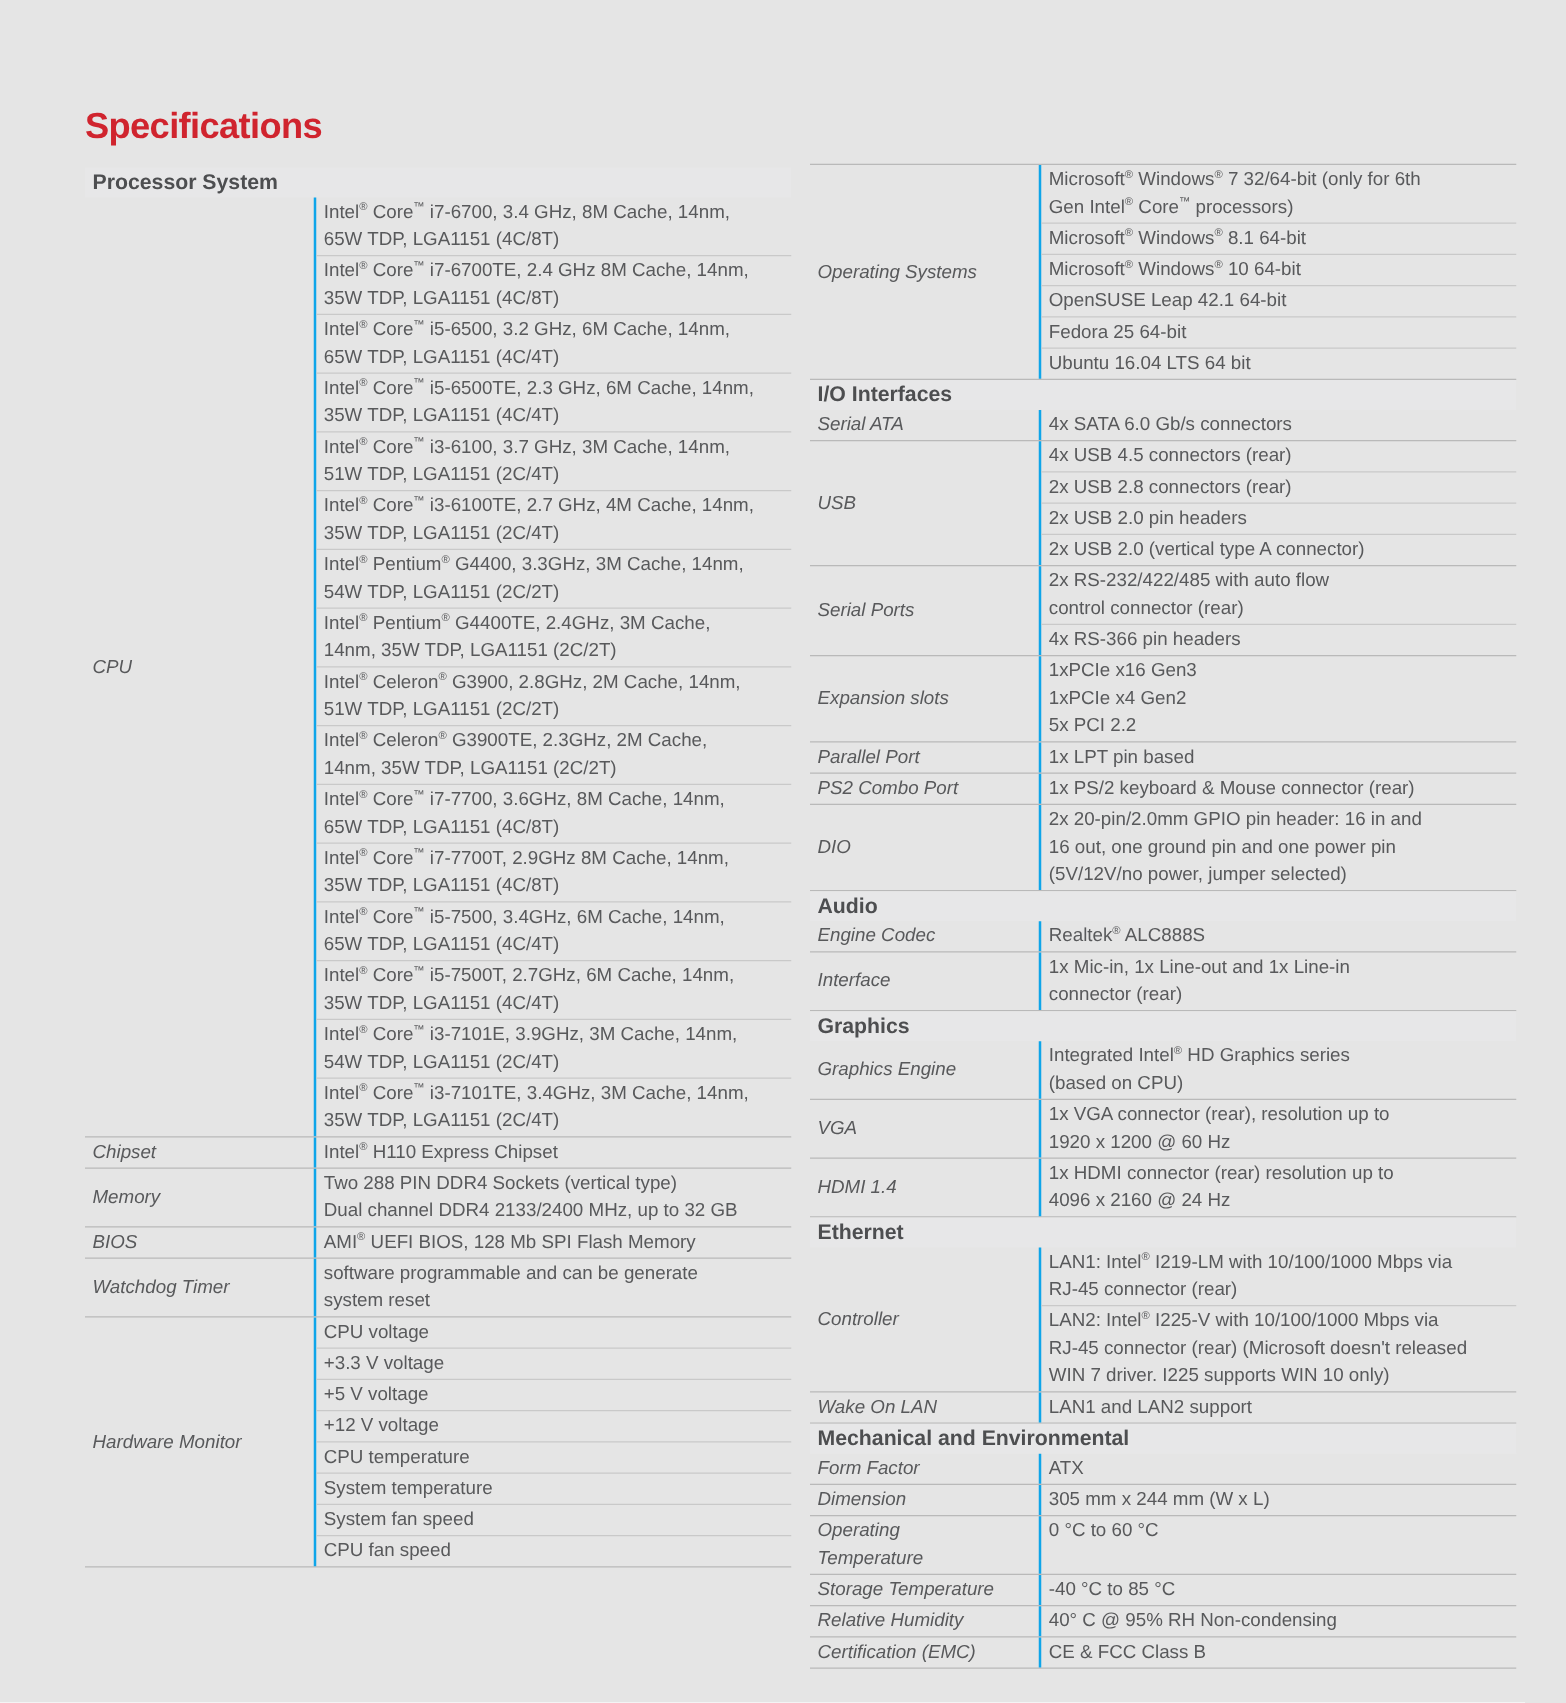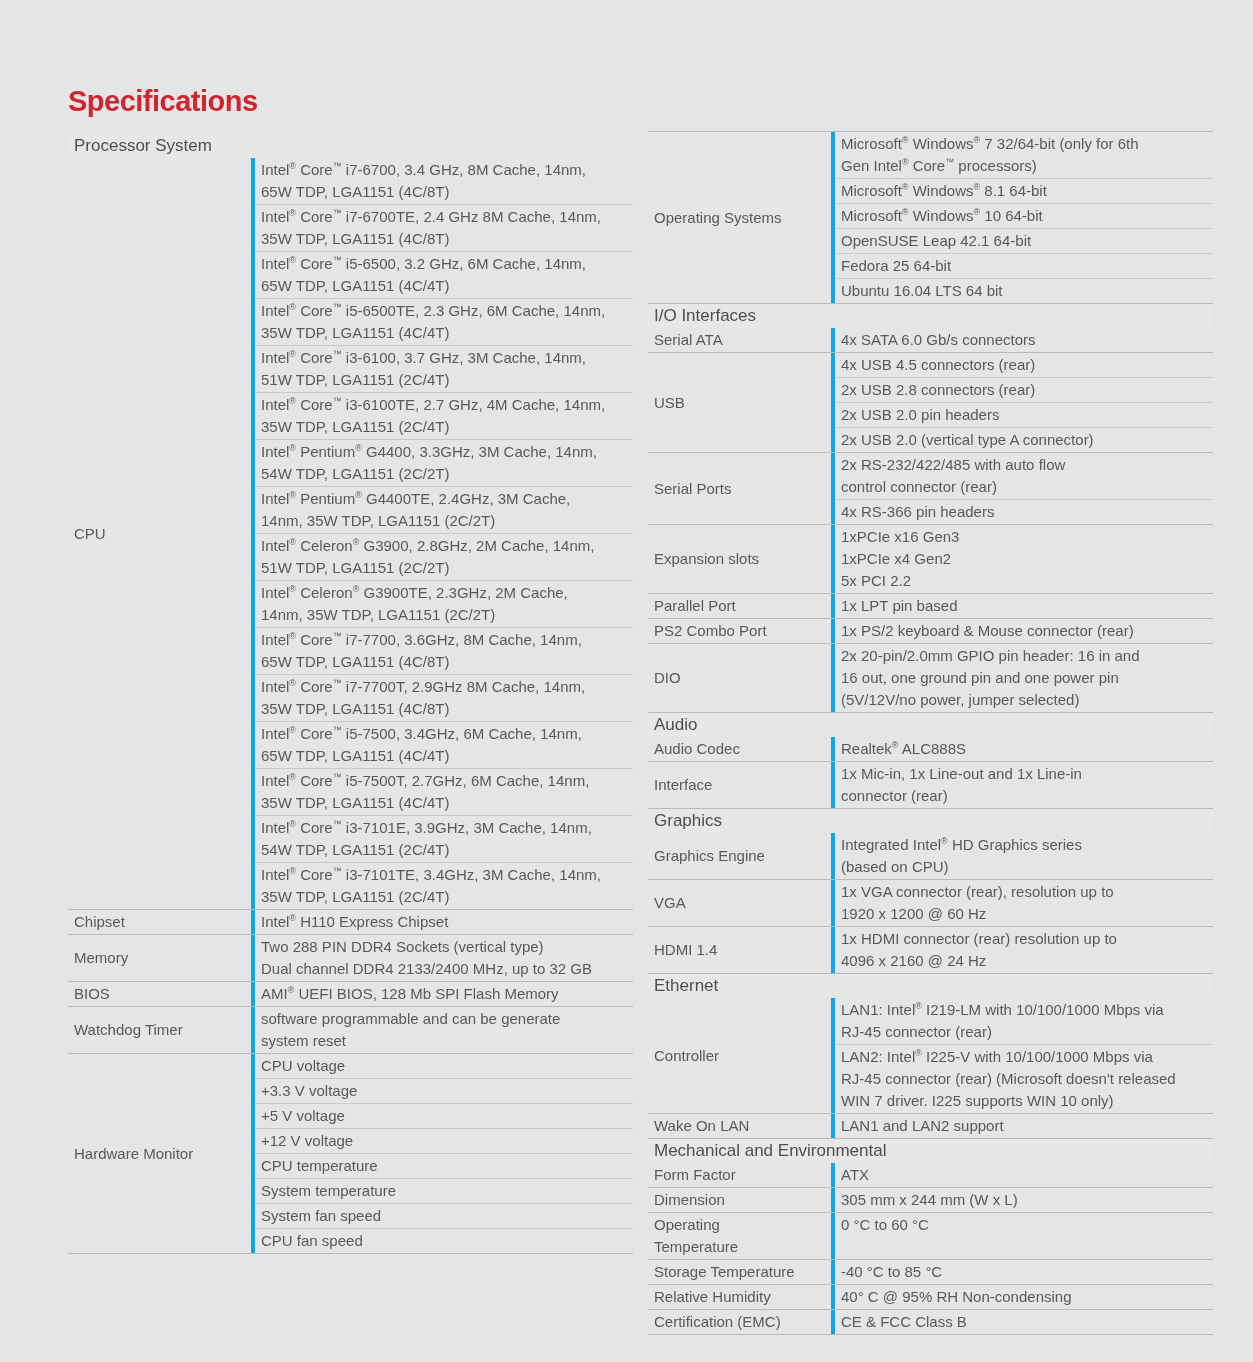--- a/index.html
+++ b/index.html
@@ -15,31 +15,32 @@
   .title {
     position:absolute; left:68px; top:84px;
     font-size:29px; line-height:34px; font-weight:bold;
     color:#d0242e; letter-spacing:-0.5px;
   }
   .col { position:absolute; width:565px; }
   .col-left  { left:68px;  top:134px; }
   .col-right { left:648px; top:131px; }
   .sec-header {
     min-height:24px; background:#e7e7e8; color:#4d4e50;
-    font-weight:normal; font-size:17px; line-height:24px;
+    font-weight:bold; font-size:17px; line-height:24px;
     padding:0 6px; box-sizing:border-box;
   }
   .tbl.no-header > .row:first-child { border-top:1px solid #b9b9b9; }
   .row { display:flex; border-bottom:1px solid #b9b9b9; align-items:stretch; }
   .lab {
     flex:0 0 183px; width:183px; box-sizing:border-box;
     padding:1px 6px; display:flex; align-items:center;
     white-space:pre-line;
-  }
-  .vals { flex:1; border-left:4px solid #0ea5e9; display:flex; flex-direction:column; }
+    font-style:italic;
+  }
+  .vals { flex:1; border-left:2px solid #0ea5e9; display:flex; flex-direction:column; }
   .val { padding:1px 6px; white-space:pre-line; }
   .val + .val { border-top:1px solid #c9c9c9; }
   sup { font-size:9px; line-height:0; vertical-align:super; }
 </style>
 </head>
 <body>
 
 <div class="page">
   <div class="title" style="color: rgb(208, 36, 46);">Specifications</div>
   <div class="col col-left" id="col-left">
@@ -171,21 +172,21 @@
             <div class="vals">
               <div class="val">2x 20-pin/2.0mm GPIO pin header: 16 in and<br>16 out, one ground pin and one power pin<br>(5V/12V/no power, jumper selected)</div>
             </div>
           </div>
         </div>
       </div>
       <div class="section">
         <div class="sec-header">Audio</div>
         <div class="tbl">
           <div class="row">
-            <div class="lab">Audio Codec</div>
+            <div class="lab">Engine Codec</div>
             <div class="vals">
               <div class="val">Realtek<sup>®</sup> ALC888S</div>
             </div>
           </div>
           <div class="row">
             <div class="lab">Interface</div>
             <div class="vals">
               <div class="val">1x Mic-in, 1x Line-out and 1x Line-in<br>connector (rear)</div>
             </div>
           </div>

